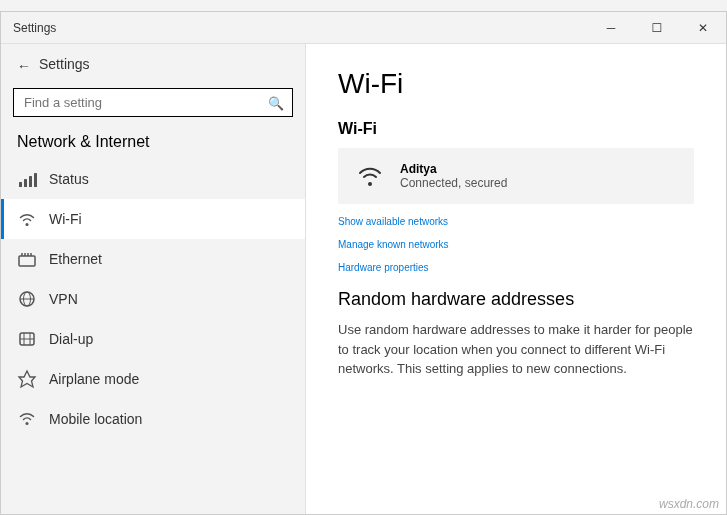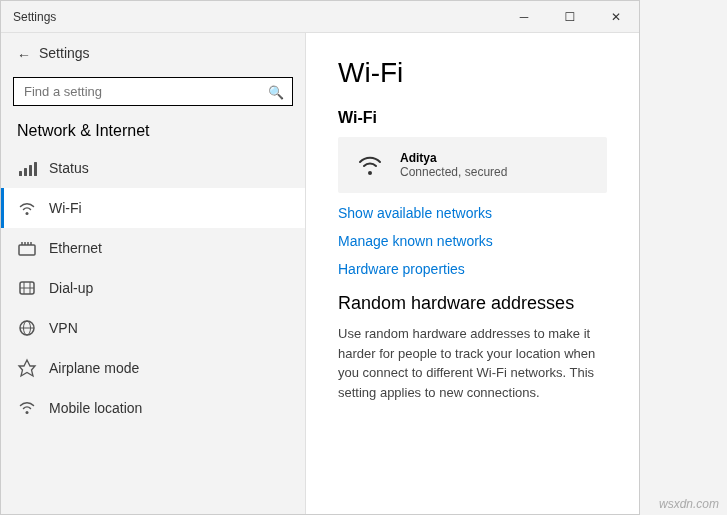--- a/index.html
+++ b/index.html
@@ -6,26 +6,27 @@
     body {
       font-family: 'Segoe UI', Arial, sans-serif;
       background: #f3f3f3;
       width: 727px;
       height: 515px;
       overflow: hidden;
       display: flex;
       flex-direction: column;
     }
     .window {
-      width: 640px;
+      width: 727px;
       height: 515px;
       background: #f0abfc;
       display: flex;
       flex-direction: column;
       border: 1px solid #ccc;
+      margin-top: 11px;
     }
     .titlebar {
       display: flex;
       align-items: center;
       justify-content: space-between;
       background: #f3f3f3;
       height: 32px;
       padding: 0 0 0 12px;
       border-bottom: 1px solid #e0e0e0;
       flex-shrink: 0;
@@ -193,21 +194,21 @@
     .network-info .network-name {
       font-size: 12px;
       font-weight: 700;
       color: #000;
     }
     .network-info .network-status {
       font-size: 12px;
       color: #555;
     }
     .link-item {
-      font-size: 14px;
+      font-size: 10px;
       color: #0078d7;
       cursor: pointer;
       margin-bottom: 12px;
       display: block;
     }
     .random-hw-title {
       font-size: 18px;
       font-weight: 400;
       color: #000;
       margin-top: 16px;
@@ -288,38 +289,38 @@
             <line x1="11" y1="7" x2="11" y2="4" stroke="#555" stroke-width="1.5"></line>
             <line x1="14" y1="7" x2="14" y2="4" stroke="#555" stroke-width="1.5"></line>
           </svg>
         </div>
         <span class="sidebar-label">Ethernet</span>
       </div>
 
       <div class="sidebar-item">
         <div class="sidebar-icon">
           <svg width="20" height="20" viewBox="0 0 20 20" fill="none">
+            <circle cx="10" cy="10" r="7" stroke="#555" stroke-width="1.5" fill="none"></circle>
+            <ellipse cx="10" cy="10" rx="3.5" ry="7" stroke="#555" stroke-width="1" fill="none"></ellipse>
+            <line x1="3" y1="10" x2="17" y2="10" stroke="#555" stroke-width="1"></line>
+          </svg>
+        </div>
+        <span class="sidebar-label">VPN</span>
+      </div>
+
+      <div class="sidebar-item">
+        <div class="sidebar-icon">
+          <svg width="20" height="20" viewBox="0 0 20 20" fill="none">
             <rect x="3" y="4" width="14" height="12" rx="2" stroke="#555" stroke-width="1.5" fill="none"></rect>
             <line x1="7" y1="4" x2="7" y2="16" stroke="#555" stroke-width="1"></line>
             <line x1="13" y1="4" x2="13" y2="16" stroke="#555" stroke-width="1"></line>
             <line x1="3" y1="10" x2="17" y2="10" stroke="#555" stroke-width="1"></line>
           </svg>
         </div>
         <span class="sidebar-label">Dial-up</span>
-      </div>
-
-      <div class="sidebar-item">
-        <div class="sidebar-icon">
-          <svg width="20" height="20" viewBox="0 0 20 20" fill="none">
-            <circle cx="10" cy="10" r="7" stroke="#555" stroke-width="1.5" fill="none"></circle>
-            <ellipse cx="10" cy="10" rx="3.5" ry="7" stroke="#555" stroke-width="1" fill="none"></ellipse>
-            <line x1="3" y1="10" x2="17" y2="10" stroke="#555" stroke-width="1"></line>
-          </svg>
-        </div>
-        <span class="sidebar-label">VPN</span>
       </div>
 
       <div class="sidebar-item">
         <div class="sidebar-icon">
           <svg width="20" height="20" viewBox="0 0 20 20" fill="none">
             <path d="M10 2L13 8H18L14.5 12L16 18L10 14.5L4 18L5.5 12L2 8H7L10 2Z" stroke="#555" stroke-width="1.3" fill="none"></path>
           </svg>
         </div>
         <span class="sidebar-label">Airplane mode</span>
       </div>

